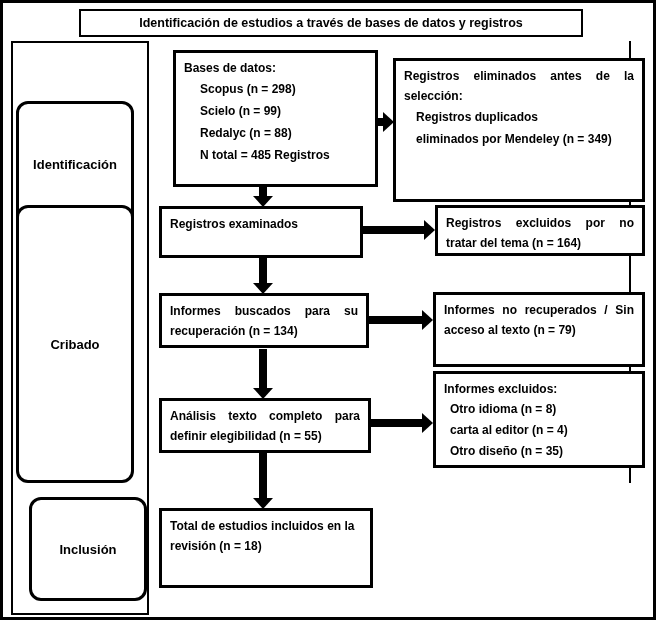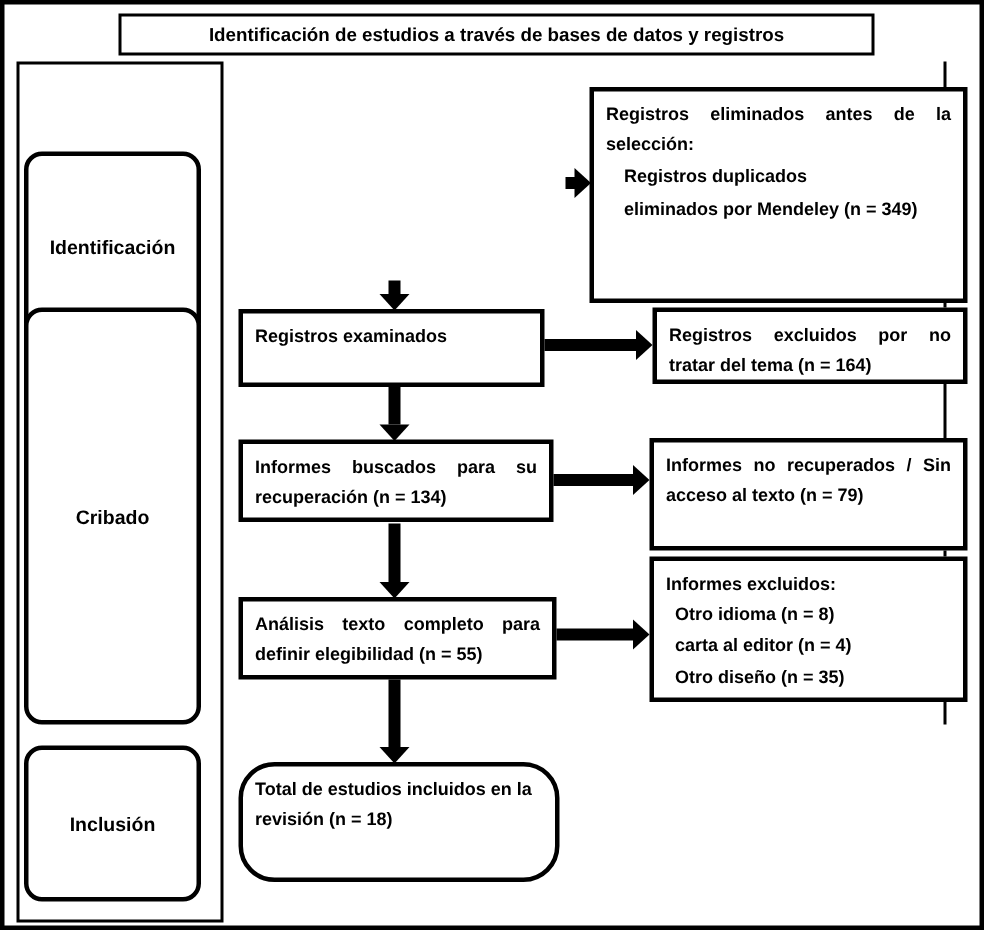--- a/index.html
+++ b/index.html
@@ -19,34 +19,34 @@
     position:absolute; left:8px; top:38px; width:138px; height:574px;
     border:2px solid #000; background:#fff;
   }
   .stage {
     position:absolute; border:3px solid #000; border-radius:12px; background:#fff;
     display:flex; align-items:center; justify-content:center;
     font-size:13px; font-weight:700; text-align:center;
   }
   .stage-ident { left:13px; top:54px;  width:118px; height:126px;margin-top:44px; }
   .stage-crib  { left:13px; top:202px; width:118px; height:278px; }
-  .stage-incl  { left:13px; top:494px; width:118px; height:104px; }
+  .stage-incl  { left:26px; top:494px; width:118px; height:104px; }
   .flowbox {
     position:absolute; border:3px solid #000; background:#fff;
     padding:5px 8px; font-size:12px; font-weight:700; line-height:20px;
   }
   .box-databases   { left:170px; top:47px;  width:205px; height:137px; }
   .box-removed     { left:390px; top:55px;  width:252px; height:144px; }
   .box-examined    { left:156px; top:203px; width:204px; height:52px; }
   .box-excl-topic  { left:432px; top:202px; width:210px; height:51px; }
   .box-sought      { left:156px; top:290px; width:210px; height:55px; }
   .box-notretr     { left:430px; top:289px; width:212px; height:75px; }
   .box-fulltext    { left:156px; top:395px; width:212px; height:55px; }
   .box-excl-rep    { left:430px; top:368px; width:212px; height:97px; }
-  .box-included    { left:156px; top:505px; width:214px; height:80px;border-radius:24px; }
+  .box-included    { left:156px; top:505px; width:214px; height:80px; }
   .list-line { line-height:22px; padding-left:16px; white-space:nowrap; }
   .sub-line  { line-height:22px; padding-left:12px; white-space:nowrap; }
   .excl-line { line-height:21px; padding-left:6px; white-space:nowrap; }
   .just { text-align:justify; }
   .right-divider {
     position:absolute; left:626px; top:38px; width:2px; height:442px; background:#000;
   }
   .varrow { position:absolute; width:20px; }
   .varrow .shaft { position:absolute; top:0; left:6px; width:8px; background:#000; }
   .varrow .head  { position:absolute; bottom:0; left:0; width:0; height:0;
@@ -71,20 +71,27 @@
   <div class="stage stage-ident">
     <span>Identificación</span>
   </div>
   <div class="stage stage-crib">
     <span>Cribado</span>
   </div>
   <div class="stage stage-incl">
     <span>Inclusión</span>
   </div>
 
+  <div class="flowbox box-databases">
+    <div>Bases de datos:</div>
+    <div class="list-line">Scopus (n = 298)</div>
+    <div class="list-line">Scielo (n = 99)</div>
+    <div class="list-line">Redalyc (n = 88)</div>
+    <div class="list-line">N total = 485 Registros</div>
+  </div>
 
   <div class="flowbox box-removed">
     <div class="just">Registros eliminados antes de la selección:</div>
     <div class="sub-line">Registros duplicados</div>
     <div class="sub-line">eliminados por Mendeley (n = 349)</div>
   </div>
 
   <div class="flowbox box-examined">
     <div>Registros examinados</div>
   </div>

